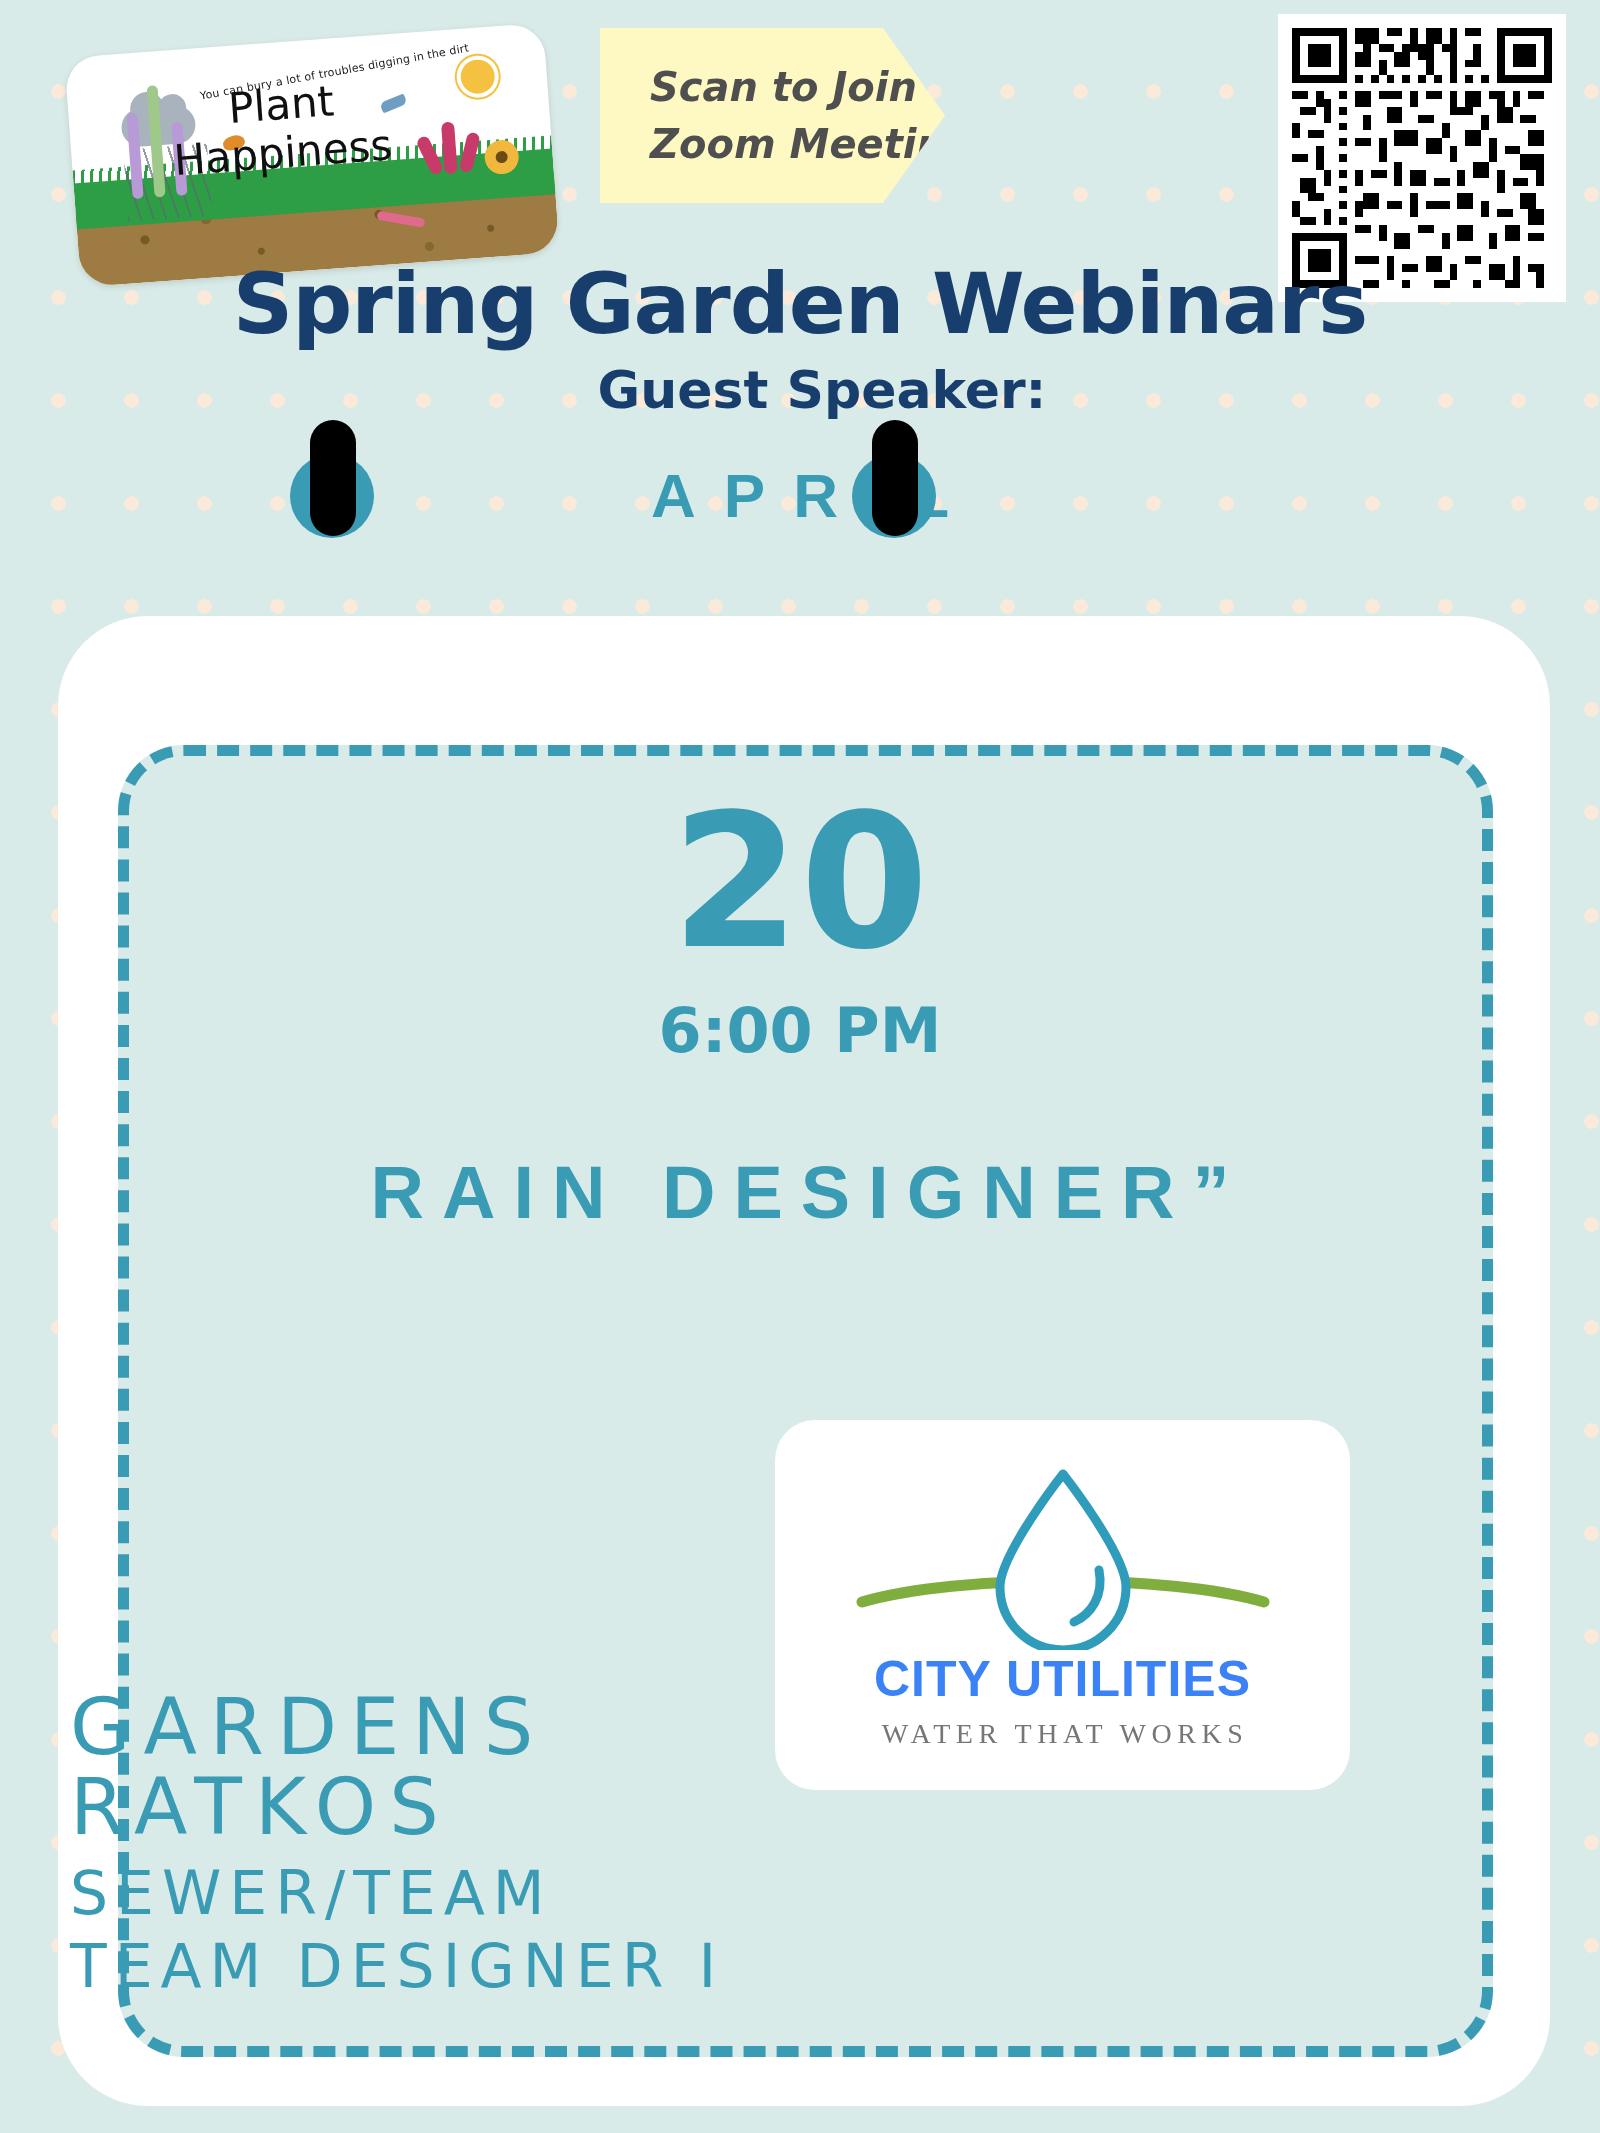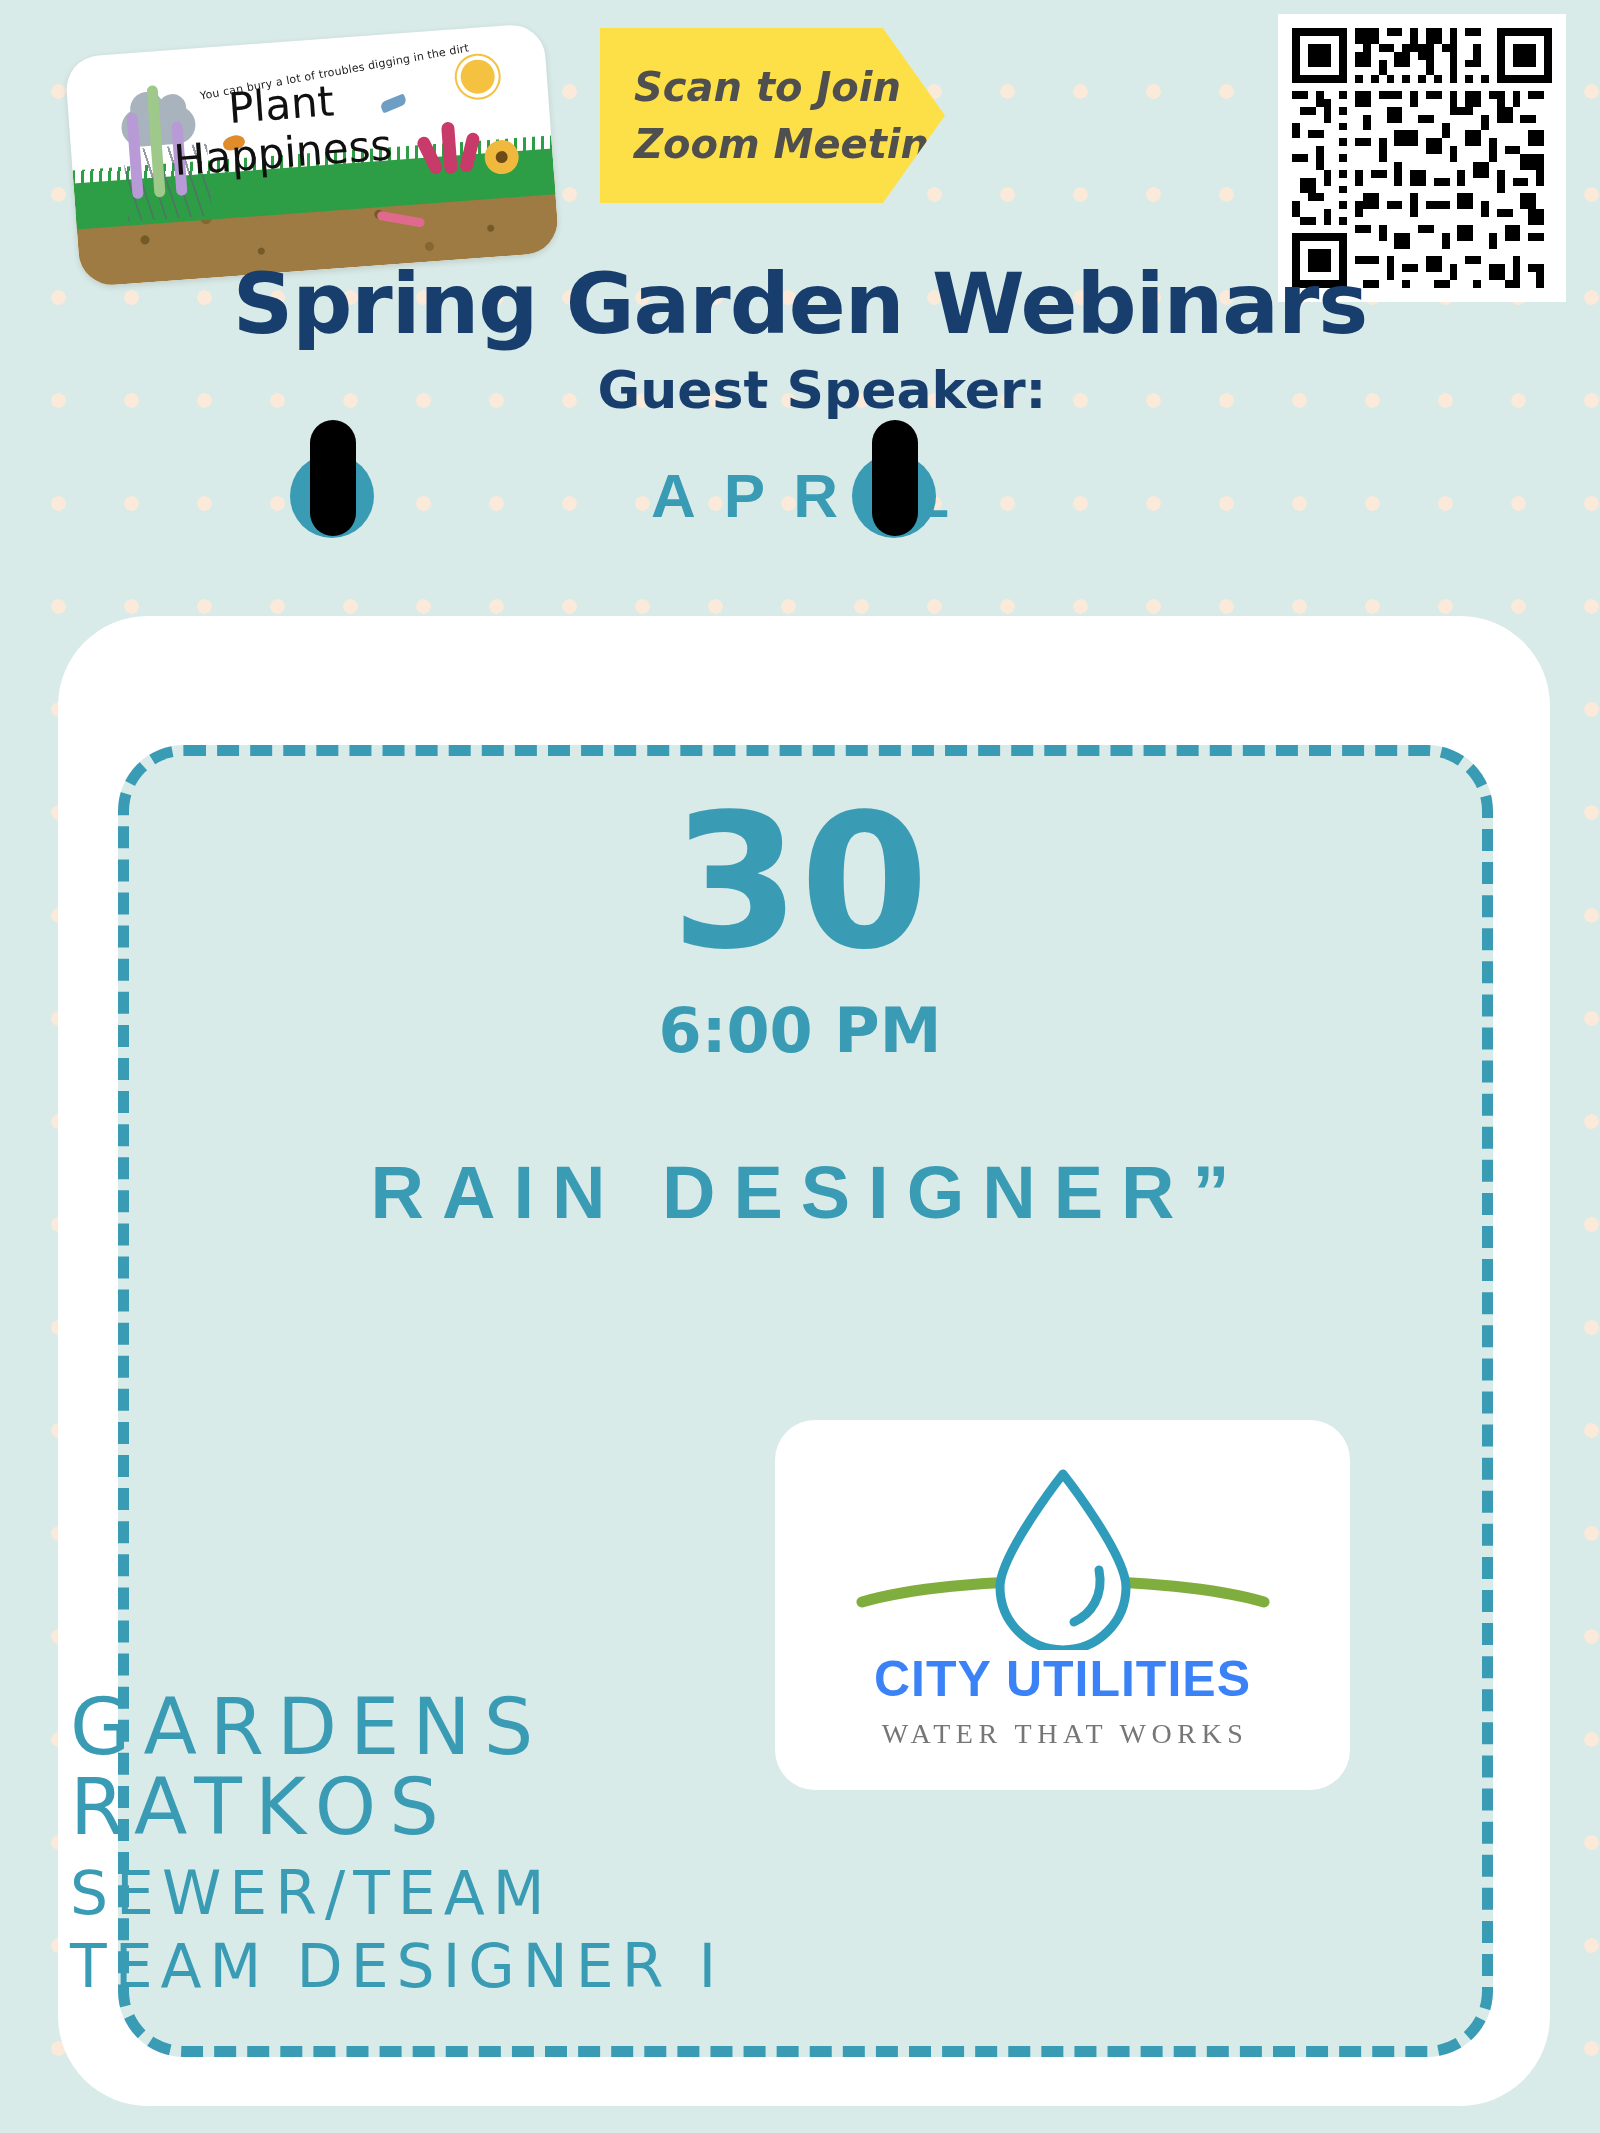--- a/index.html
+++ b/index.html
@@ -164,26 +164,26 @@
     line-height:1.0;
   }
   .ph-name .l1{ font-size:42px; display:block; margin-left:58px; }
   .ph-name .l2{ font-size:42px; display:block; margin-top:6px; }
 
   
   .scan-banner{
     position:absolute;
     left:600px; top:28px;
     width:345px; height:175px;
-    background:#fde047;
+    background:#fef9c3;
     z-index:6;
     clip-path:polygon(0 0, 82% 0, 100% 50%, 82% 100%, 0 100%);
     display:flex; flex-direction:column;
     justify-content:center;
-    padding-left:34px;
+    padding-left:50px;
   }
   .scan-line{
     font-family:"DejaVu Sans", sans-serif;
     font-style:italic;
     font-weight:bold;
     font-size:40px;
     color:#4f4f4f;
     line-height:1.42;
     white-space:nowrap;
   }
@@ -543,21 +543,21 @@
     <span class="disc"></span>
     <span class="pin"></span>
   </div>
   <div class="ring right">
     <span class="disc"></span>
     <span class="pin"></span>
   </div>
 
   <div class="april">APRIL</div>
 
-  <div class="day">30</div>
+  <div class="day">20</div>
   <div class="time">6:00 PM</div>
 
   <div class="talk">
     <span class="row">RAIN DESIGNER”</span>
   </div>
 
   <div class="cu-card">
     <div class="cu-mark">
       <svg viewBox="0 0 430 200" aria-hidden="true">
         <path d="M14 152 C 110 124, 320 124, 416 152" fill="none" stroke="#7fae3f" stroke-width="11" stroke-linecap="round"></path>

